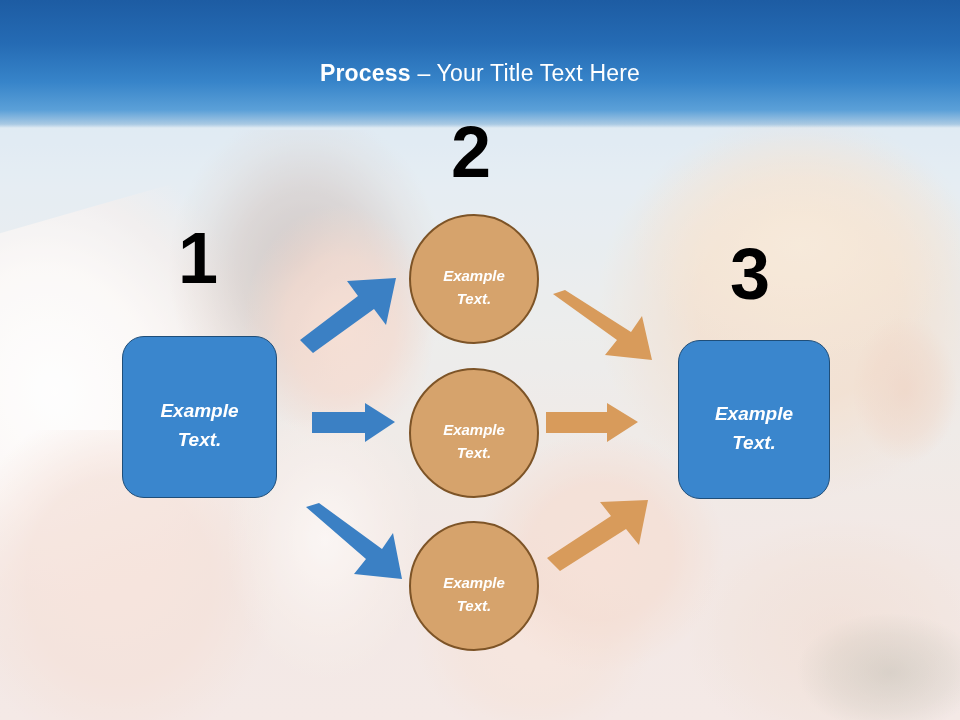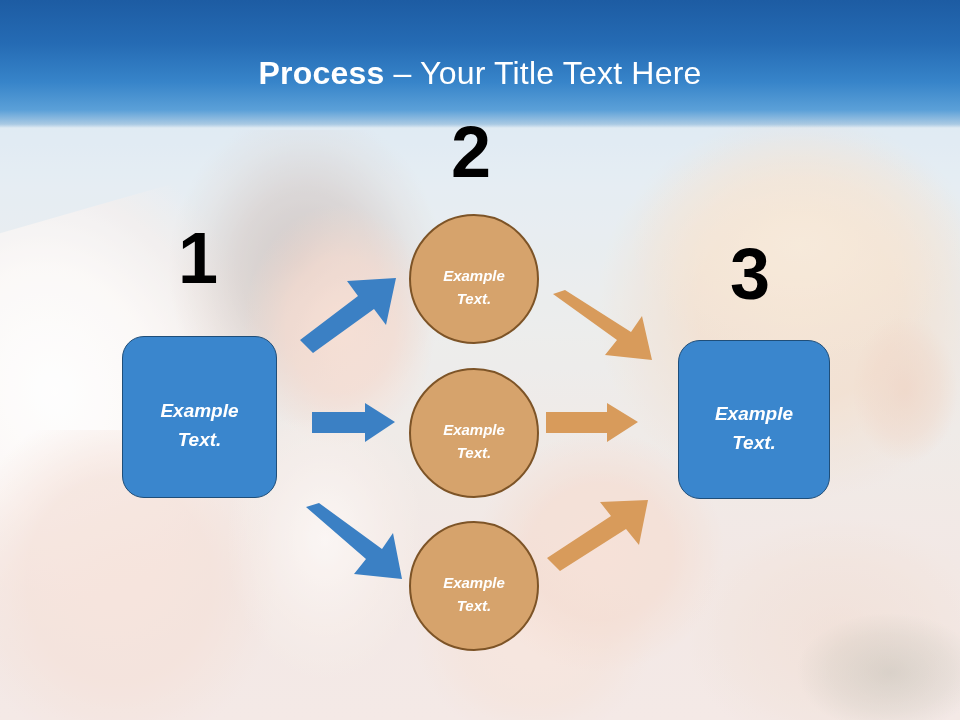--- a/index.html
+++ b/index.html
@@ -167,21 +167,21 @@
       #5ba0d8 86%,
       rgba(125,174,214,0.55) 97%,
       rgba(160,196,224,0.0) 100%);
   }
   .title-text {
     position: absolute;
     left: 0; top: 52px;
     width: 960px;
     text-align: center;
     color: #ffffff;
-    font-size: 32px;
+    font-size: 23px;
     line-height: 42px;
     letter-spacing: 0.2px;
     white-space: nowrap;
   }
   .title-strong { font-weight: bold; }
 
   
   .step-num {
     position: absolute;
     color: #000000;

